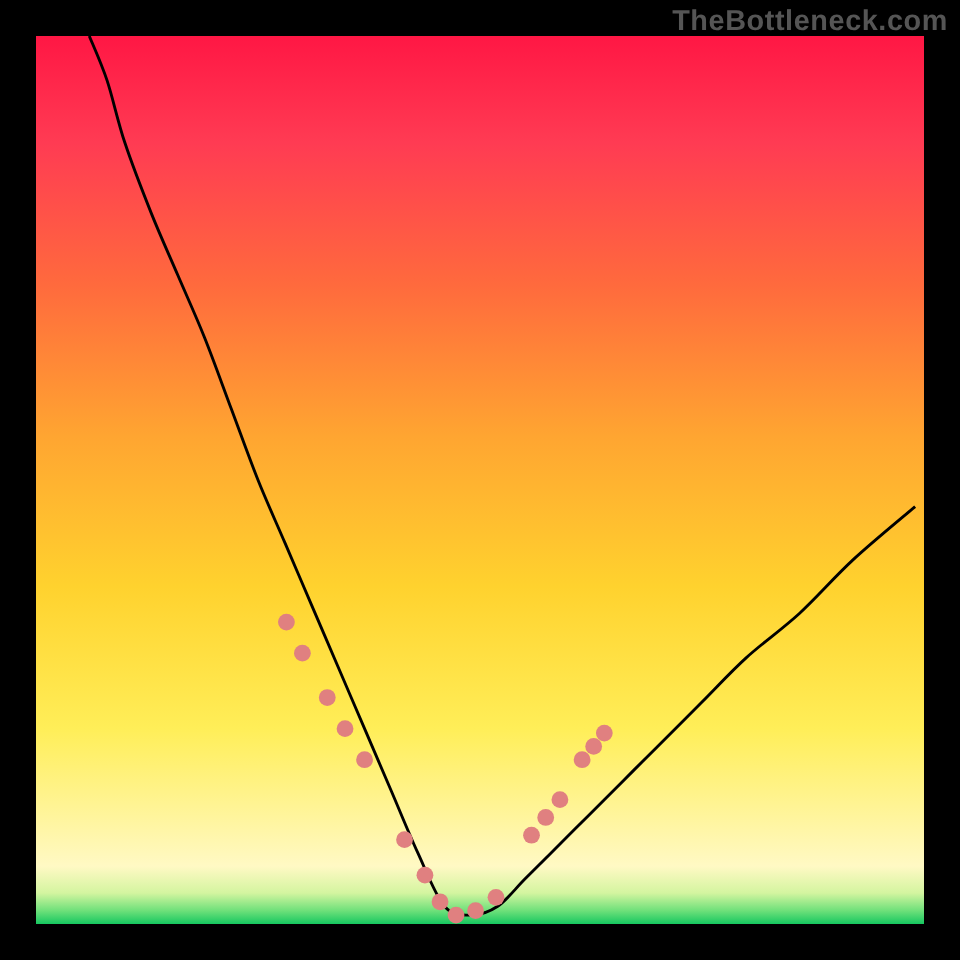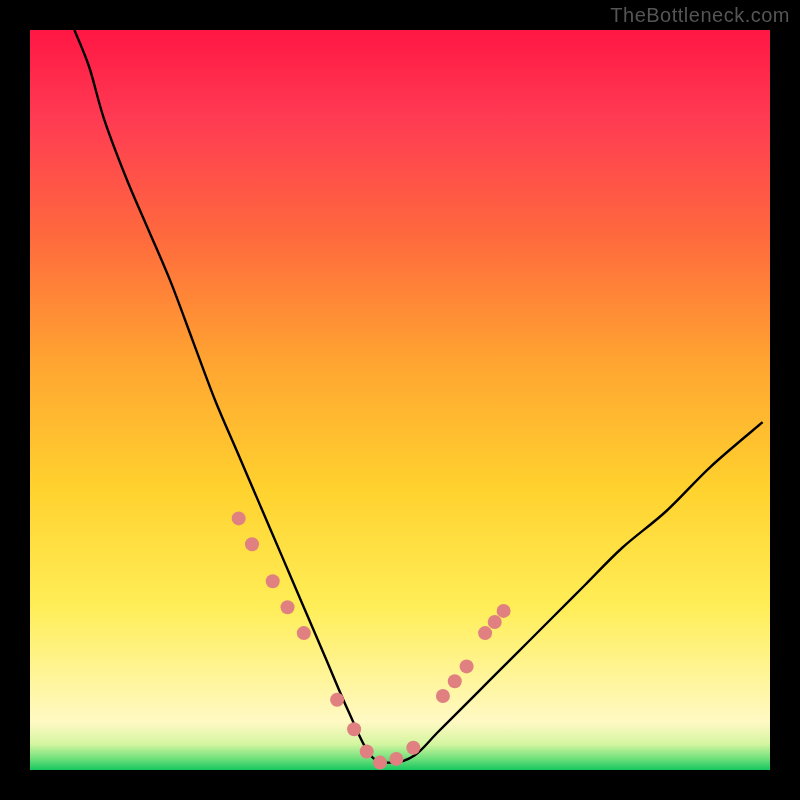--- a/index.html
+++ b/index.html
@@ -14,22 +14,22 @@
   .stage {
     position: relative;
     width: 800px;
     height: 800px;
   }
   .watermark {
     position: absolute;
     top: 4px;
     right: 10px;
     color: #555555;
-    font-size: 20px;
-    font-weight: 400;
+    font-size: 24px;
+    font-weight: 700;
     letter-spacing: 0.5px;
     z-index: 10;
   }
   svg {
     position: absolute;
     top: 0;
     left: 0;
     display: block;
   }
 </style>

